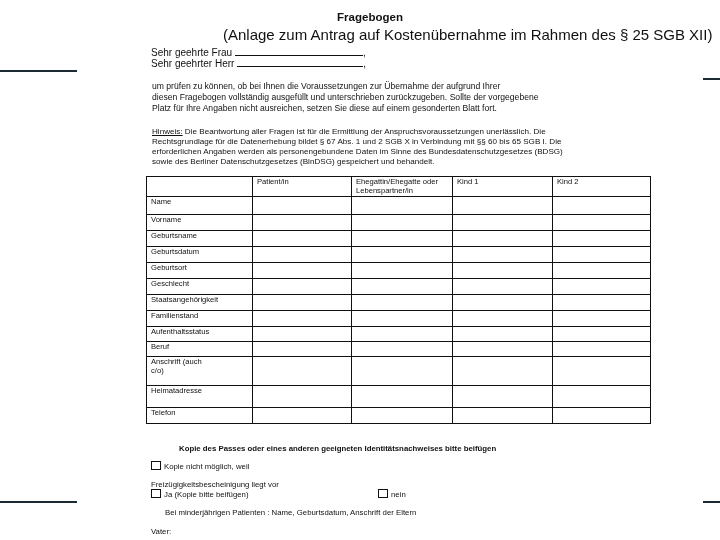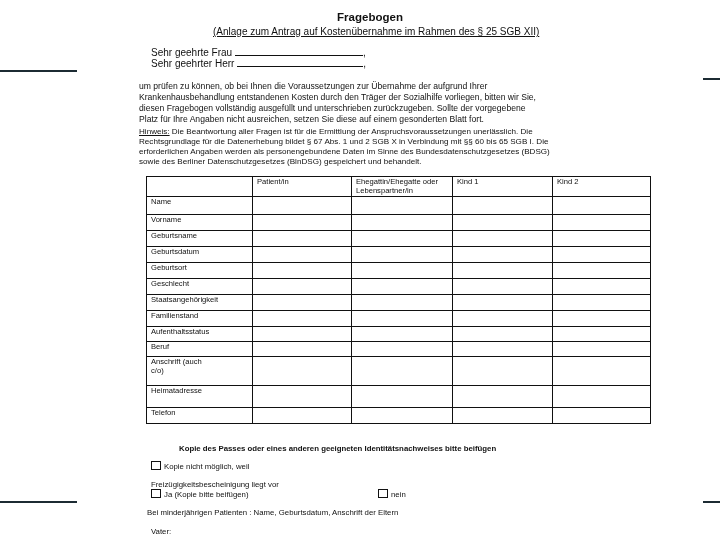--- a/index.html
+++ b/index.html
@@ -4,24 +4,24 @@
 <style>
   html, body { margin: 0; padding: 0; }
   body {
     width: 720px; height: 540px; overflow: hidden; position: relative;
     background: #ffffff; color: #111;
     font-family: "Liberation Sans", sans-serif;
   }
   .edge-line { position: absolute; height: 2px; background: #1c2b33; }
   .abs { position: absolute; white-space: nowrap; }
   .title { left: 0; width: 740px; text-align: center; top: 11px; font-size: 11.5px; font-weight: bold; }
-  .subtitle { left: 213px; top: 26px; font-size: 10px; text-decoration: underline; }
+  .subtitle { left: 223px; top: 26px; font-size: 15px; }
   .salutation { left: 151px; font-size: 10px; }
   .underline { display: inline-block; border-bottom: 1.2px solid #111; height: 8px; vertical-align: baseline; }
-  .para { left: 139px; font-size: 8.6px; line-height: 11px; white-space: normal; width: 475px; overflow: hidden; }
+  .para { left: 152px; font-size: 8.6px; line-height: 11px; white-space: normal; width: 475px; overflow: hidden; }
   .hinweis-u { text-decoration: underline; }
   table.form {
     position: absolute; left: 146px; top: 176px;
     border-collapse: collapse; font-size: 7.6px; table-layout: fixed;
   }
   table.form td {
     border: 1.6px solid #111; padding: 0 0 0 4px; vertical-align: top; line-height: 9px;
   }
   .checkbox {
     display: inline-block; width: 8px; height: 7px; border: 1.3px solid #111;
@@ -45,21 +45,20 @@
   <span>Sehr geehrte Frau</span>
   <span class="underline" style="width:128px;"></span><span>,</span>
 </div>
 <div class="abs salutation" style="top:58px;">
   <span>Sehr geehrter Herr</span>
   <span class="underline" style="width:126px;"></span><span>,</span>
 </div>
 
 <div class="abs para" style="top:81px;">
   <div>um prüfen zu können, ob bei Ihnen die Voraussetzungen zur Übernahme der aufgrund Ihrer</div>
-  <div>Krankenhausbehandlung entstandenen Kosten durch den Träger der Sozialhilfe vorliegen, bitten wir Sie,</div>
   <div>diesen Fragebogen vollständig ausgefüllt und unterschrieben zurückzugeben. Sollte der vorgegebene</div>
   <div>Platz für Ihre Angaben nicht ausreichen, setzen Sie diese auf einem gesonderten Blatt fort.</div>
 </div>
 
 <div class="abs para" style="top:127px;font-size:8.1px;line-height:10px;">
   <div style="white-space:nowrap;"><span class="hinweis-u">Hinweis:</span><span style="white-space:pre;"> Die Beantwortung aller Fragen ist für die Ermittlung der Anspruchsvoraussetzungen unerlässlich. Die</span></div>
   <div style="white-space:nowrap;">Rechtsgrundlage für die Datenerhebung bildet § 67 Abs. 1 und 2 SGB X in Verbindung mit §§ 60 bis 65 SGB I. Die</div>
   <div style="white-space:nowrap;">erforderlichen Angaben werden als personengebundene Daten im Sinne des Bundesdatenschutzgesetzes (BDSG)</div>
   <div style="white-space:nowrap;">sowie des Berliner Datenschutzgesetzes (BlnDSG) gespeichert und behandelt.</div>
 </div>
@@ -182,14 +181,14 @@
 
 <div class="abs small" style="left:151px;top:480px;">Freizügigkeitsbescheinigung liegt vor</div>
 
 <div class="abs small" style="left:151px;top:489px;">
   <span class="checkbox"></span><span>Ja (Kopie bitte beifügen)</span>
 </div>
 <div class="abs small" style="left:378px;top:489px;">
   <span class="checkbox"></span><span>nein</span>
 </div>
 
-<div class="abs small" style="left:147px;top:508px;">Bei minderjährigen Patienten : Name, Geburtsdatum, Anschrift der Eltern</div>
+<div class="abs small" style="left:165px;top:508px;">Bei minderjährigen Patienten : Name, Geburtsdatum, Anschrift der Eltern</div>
 <div class="abs small" style="left:151px;top:527px;">Vater:</div>
 
 </body></html>

